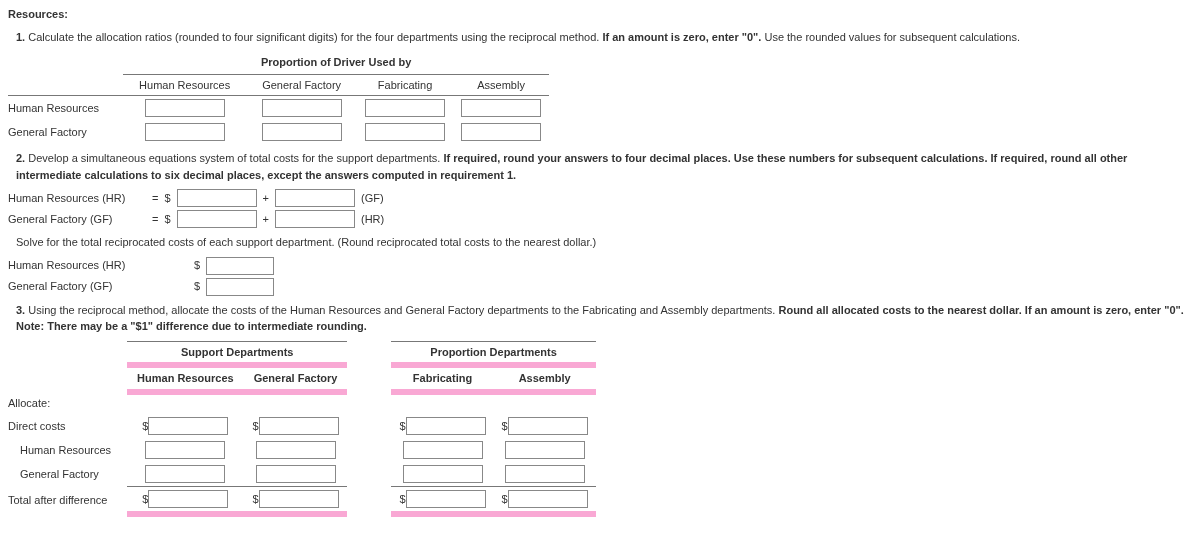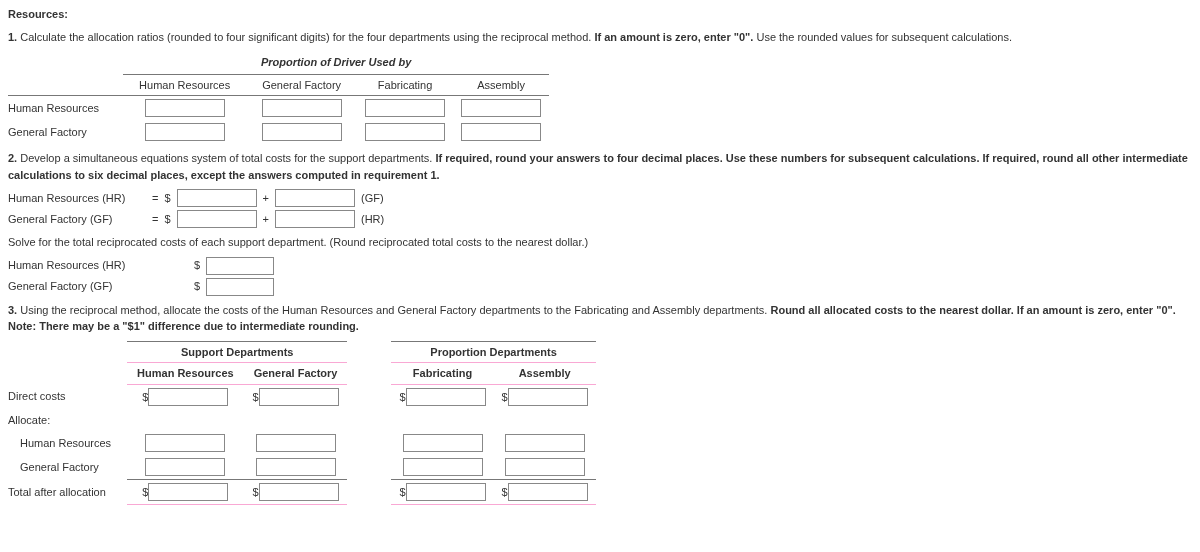--- a/index.html
+++ b/index.html
@@ -5,21 +5,21 @@
     body {
       font-family: Verdana, Arial, sans-serif;
       font-size: 11px;
       color: #333;
       margin: 0;
       padding: 6px 8px;
       line-height: 1.5;
     }
     .bold { font-weight: bold; }
     .section-heading { font-weight: bold; margin-bottom: 6px; }
-    .para { margin: 6px 0; }
+    .para { margin: 6px 8px; }
     input[type="text"] {
       border: 1px solid #888;
       height: 18px;
       font-size: 11px;
       padding: 0 2px;
       box-sizing: border-box;
       background: #fff;
     }
     .input-80 { width: 80px; }
     .input-68 { width: 68px; }
@@ -32,23 +32,23 @@
     .tbl1 .head-bot th { border-bottom: 1px solid #777; }
     .eq-row { margin: 3px 0; display: flex; align-items: center; gap: 6px;}
     .eq-row .label { display:inline-block; width: 138px; }
     .solve-row { margin: 3px 0; display: flex; align-items: center; gap: 6px;}
     .solve-row .label { display:inline-block; width: 180px; }
     .tbl3 th { text-align: center; padding: 2px 10px; }
     .tbl3 td { padding: 3px 8px; text-align: center; white-space: nowrap;}
     .tbl3 td.rowlbl { text-align: left; padding-right: 16px; padding-left:0;}
     .tbl3 td.rowlbl.indent { padding-left: 12px; }
     .grp-top { border-top: 1px solid #777; }
-    .grp-bot { border-bottom: 1px solid #f9a8d4; }
+    .grp-bot { border-bottom: 6px solid #f9a8d4; }
     .spacer { width: 28px; }
-    .center-title { text-align:center; font-weight:bold; padding-bottom:4px;font-style:italic;}
+    .center-title { text-align:center; font-weight:bold; padding-bottom:4px;}
   </style>
 </head>
 <body>
 
 <div class="section-heading">Resources:</div>
 
 <div class="para">
   <span class="bold">1.</span>
   <span>Calculate the allocation ratios (rounded to four significant digits) for the four departments using the reciprocal method.</span>
   <span class="bold">If an amount is zero, enter "0".</span>
@@ -139,53 +139,53 @@
   </tr>
   <tr>
     <th></th>
     <th class="grp-bot bold">Human Resources</th>
     <th class="grp-bot bold">General Factory</th>
     <td></td>
     <th class="grp-bot bold">Fabricating</th>
     <th class="grp-bot bold">Assembly</th>
   </tr>
   <tr>
+    <td class="rowlbl">Allocate:</td>
+    <td></td>
+        <td></td>
+        <td></td>
+        <td></td>
+        <td></td>
+  </tr>
+  <tr>
     <td class="rowlbl">Direct costs</td>
     <td><span>$</span><input type="text" class="input-80" style=""></td>
     <td><span>$</span><input type="text" class="input-80" style=""></td>
     <td></td>
     <td><span>$</span><input type="text" class="input-80" style=""></td>
     <td><span>$</span><input type="text" class="input-80" style=""></td>
-  </tr>
-  <tr>
-    <td class="rowlbl">Allocate:</td>
-    <td></td>
-        <td></td>
-        <td></td>
-        <td></td>
-        <td></td>
   </tr>
   <tr>
     <td class="rowlbl indent">Human Resources</td>
     <td><input type="text" class="input-80" style=""></td>
     <td><input type="text" class="input-80" style=""></td>
     <td></td>
     <td><input type="text" class="input-80" style=""></td>
     <td><input type="text" class="input-80" style=""></td>
   </tr>
   <tr>
     <td class="rowlbl indent">General Factory</td>
     <td><input type="text" class="input-80" style=""></td>
     <td><input type="text" class="input-80" style=""></td>
     <td></td>
     <td><input type="text" class="input-80" style=""></td>
     <td><input type="text" class="input-80" style=""></td>
   </tr>
   <tr>
-    <td class="rowlbl">Total after allocation</td>
+    <td class="rowlbl">Total after difference</td>
     <td class="grp-top grp-bot"><span>$</span><input type="text" class="input-80" style=""></td>
     <td class="grp-top grp-bot"><span>$</span><input type="text" class="input-80" style=""></td>
     <td></td>
     <td class="grp-top grp-bot"><span>$</span><input type="text" class="input-80" style=""></td>
     <td class="grp-top grp-bot"><span>$</span><input type="text" class="input-80" style=""></td>
   </tr>
 </tbody>
   </table>
 
 </body></html>

